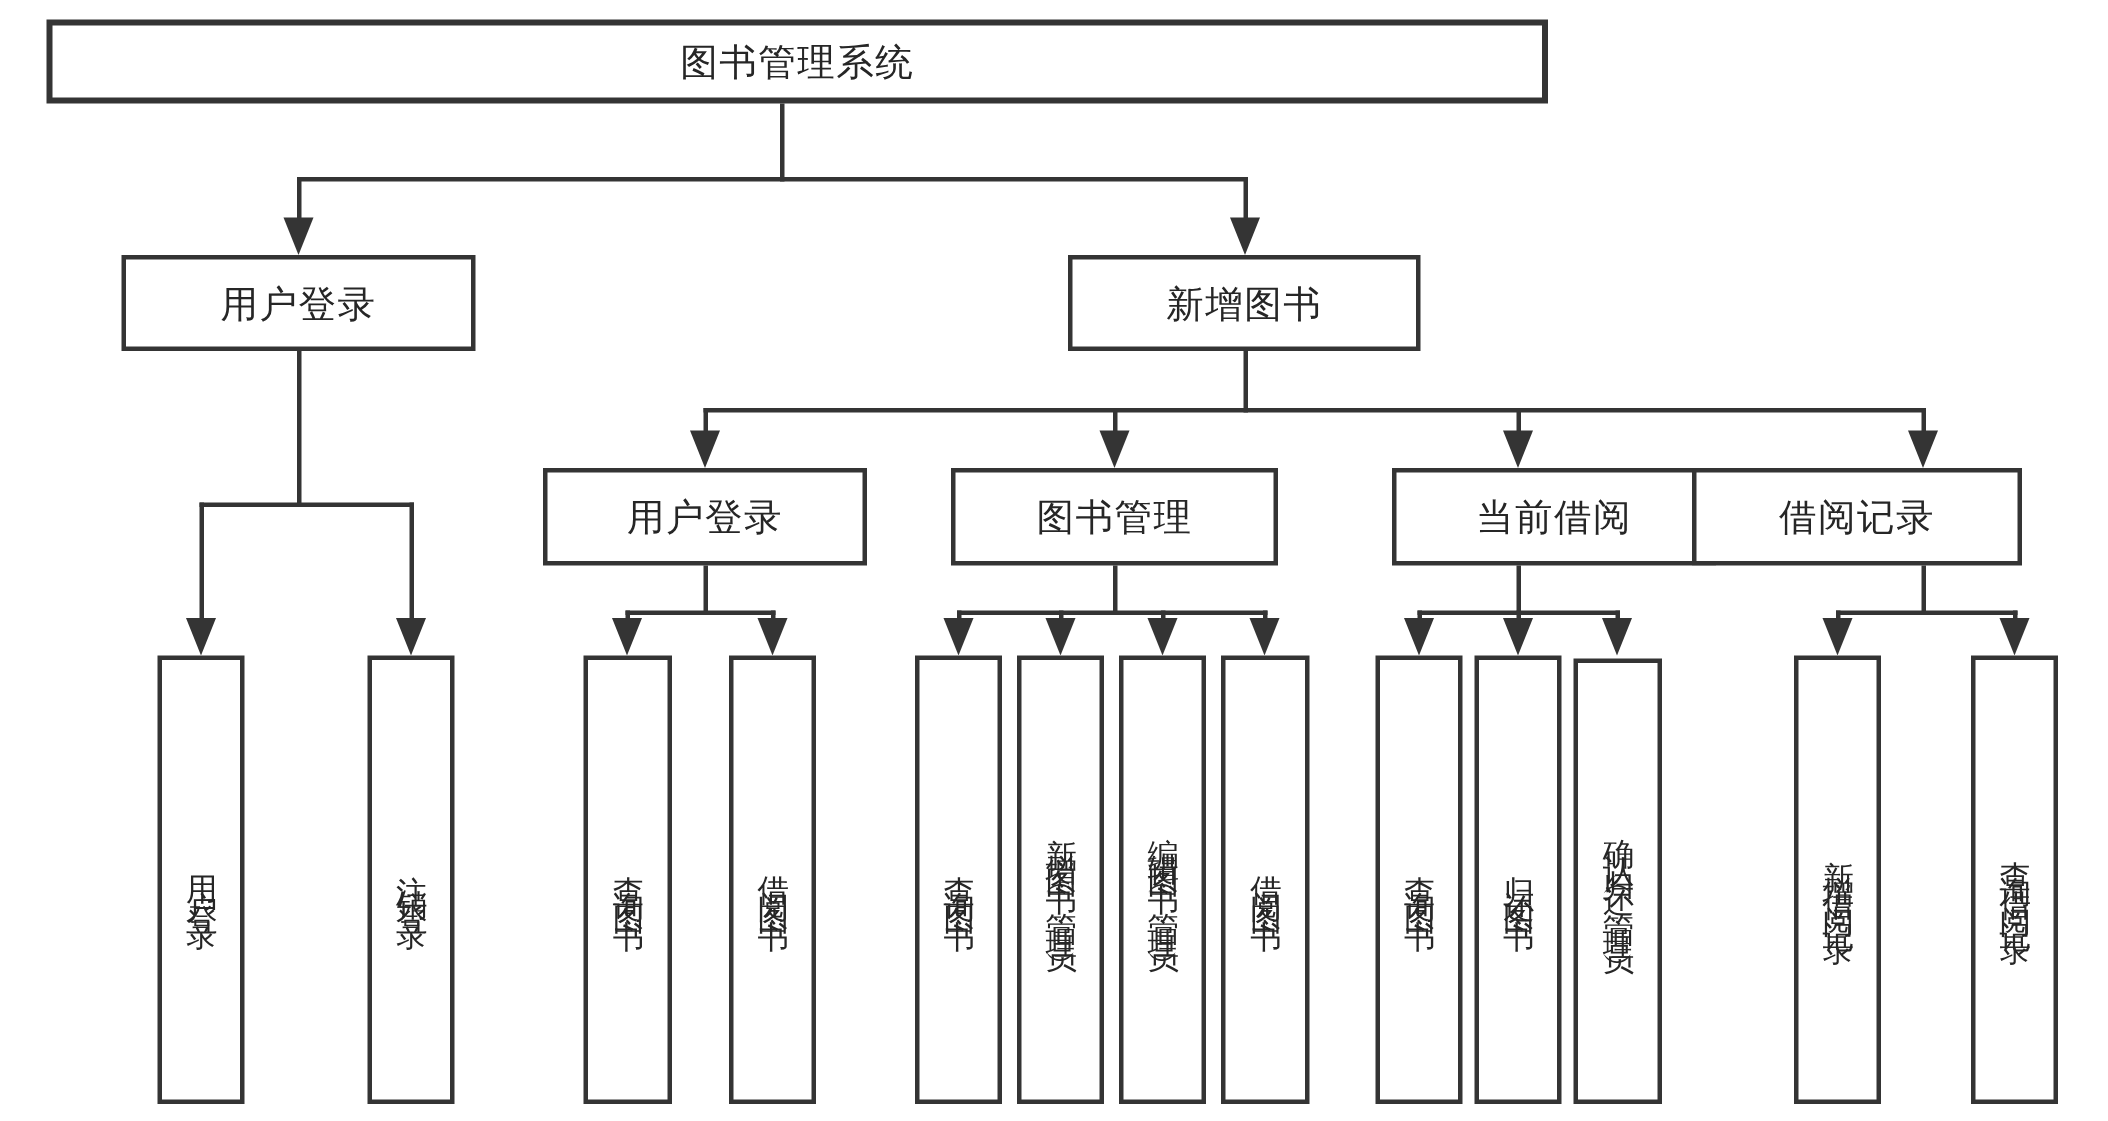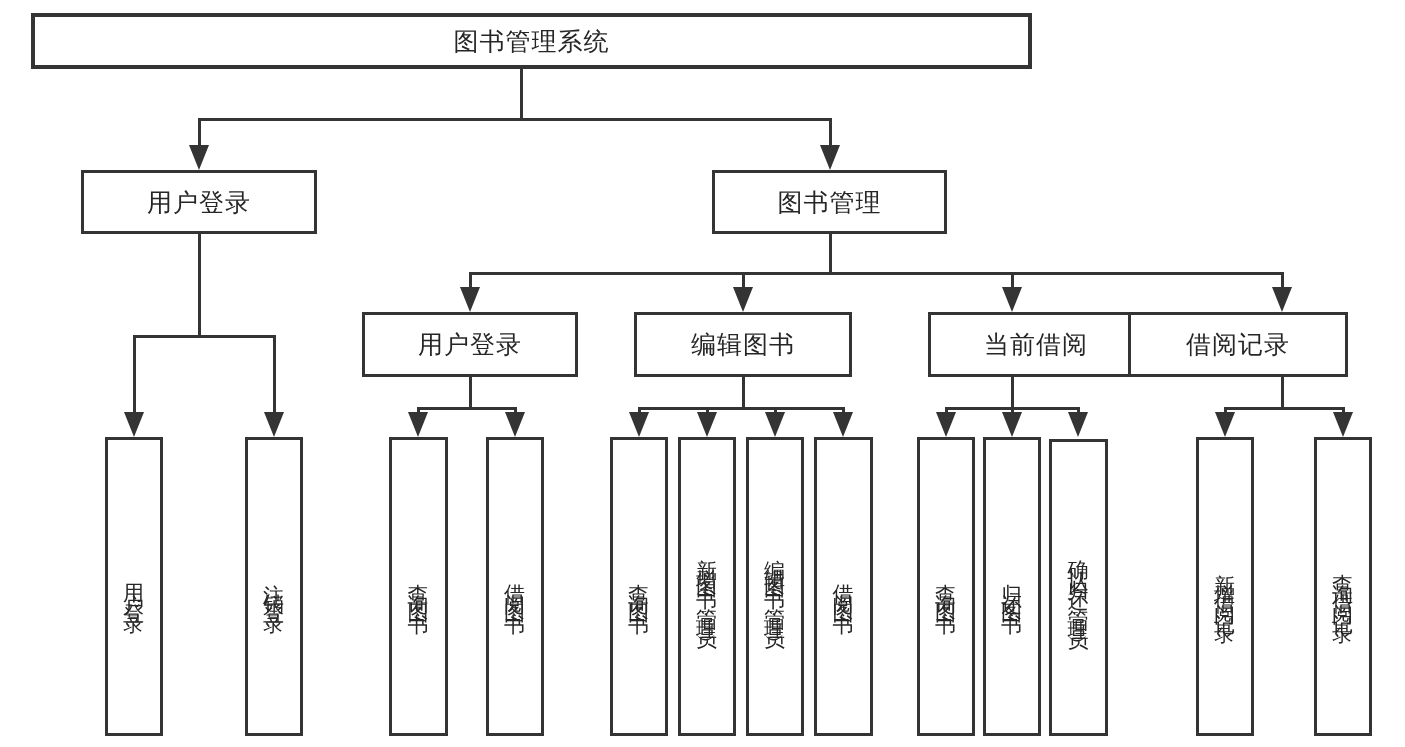--- a/index.html
+++ b/index.html
@@ -62,21 +62,21 @@
   <div class="h-line" style="left:198px; top:118px; width:634px;"></div>
   <div class="v-line" style="left:198px; top:118px; height:32px;"></div>
   <div class="arrow" style="left:189px; top:145px;"></div>
   <div class="v-line" style="left:829px; top:118px; height:32px;"></div>
   <div class="arrow" style="left:820px; top:145px;"></div>
 
   <div class="node" style="left:81px; top:170px; width:236px; height:64px;">
     <span class="h-label">用户登录</span>
   </div>
   <div class="node" style="left:712px; top:170px; width:235px; height:64px;">
-    <span class="h-label">图书管理</span>
+    <span class="h-label">新增图书</span>
   </div>
 
   <div class="v-line" style="left:198px; top:234px; height:104px;"></div>
   <div class="h-line" style="left:133px; top:335px; width:143px;"></div>
   <div class="v-line" style="left:133px; top:335px; height:80px;"></div>
   <div class="arrow" style="left:124px; top:412px;"></div>
   <div class="v-line" style="left:273px; top:335px; height:80px;"></div>
   <div class="arrow" style="left:264px; top:412px;"></div>
 
   <div class="v-line" style="left:829px; top:234px; height:41px;"></div>
@@ -87,21 +87,21 @@
   <div class="arrow" style="left:733px;  top:287px;"></div>
   <div class="v-line" style="left:1011px; top:272px; height:18px;"></div>
   <div class="arrow" style="left:1002px; top:287px;"></div>
   <div class="v-line" style="left:1281px; top:272px; height:18px;"></div>
   <div class="arrow" style="left:1272px; top:287px;"></div>
 
   <div class="node" style="left:362px; top:312px; width:216px; height:65px;">
     <span class="h-label">用户登录</span>
   </div>
   <div class="node" style="left:634px; top:312px; width:218px; height:65px;">
-    <span class="h-label">编辑图书</span>
+    <span class="h-label">图书管理</span>
   </div>
   <div class="node" style="left:928px; top:312px; width:216px; height:65px;">
     <span class="h-label">当前借阅</span>
   </div>
   <div class="node" style="left:1128px; top:312px; width:220px; height:65px;align-items:center;">
     <span class="h-label">借阅记录</span>
   </div>
 
   <div class="v-line" style="left:469px; top:377px; height:33px;"></div>
   <div class="h-line" style="left:417px; top:407px; width:100px;"></div>

